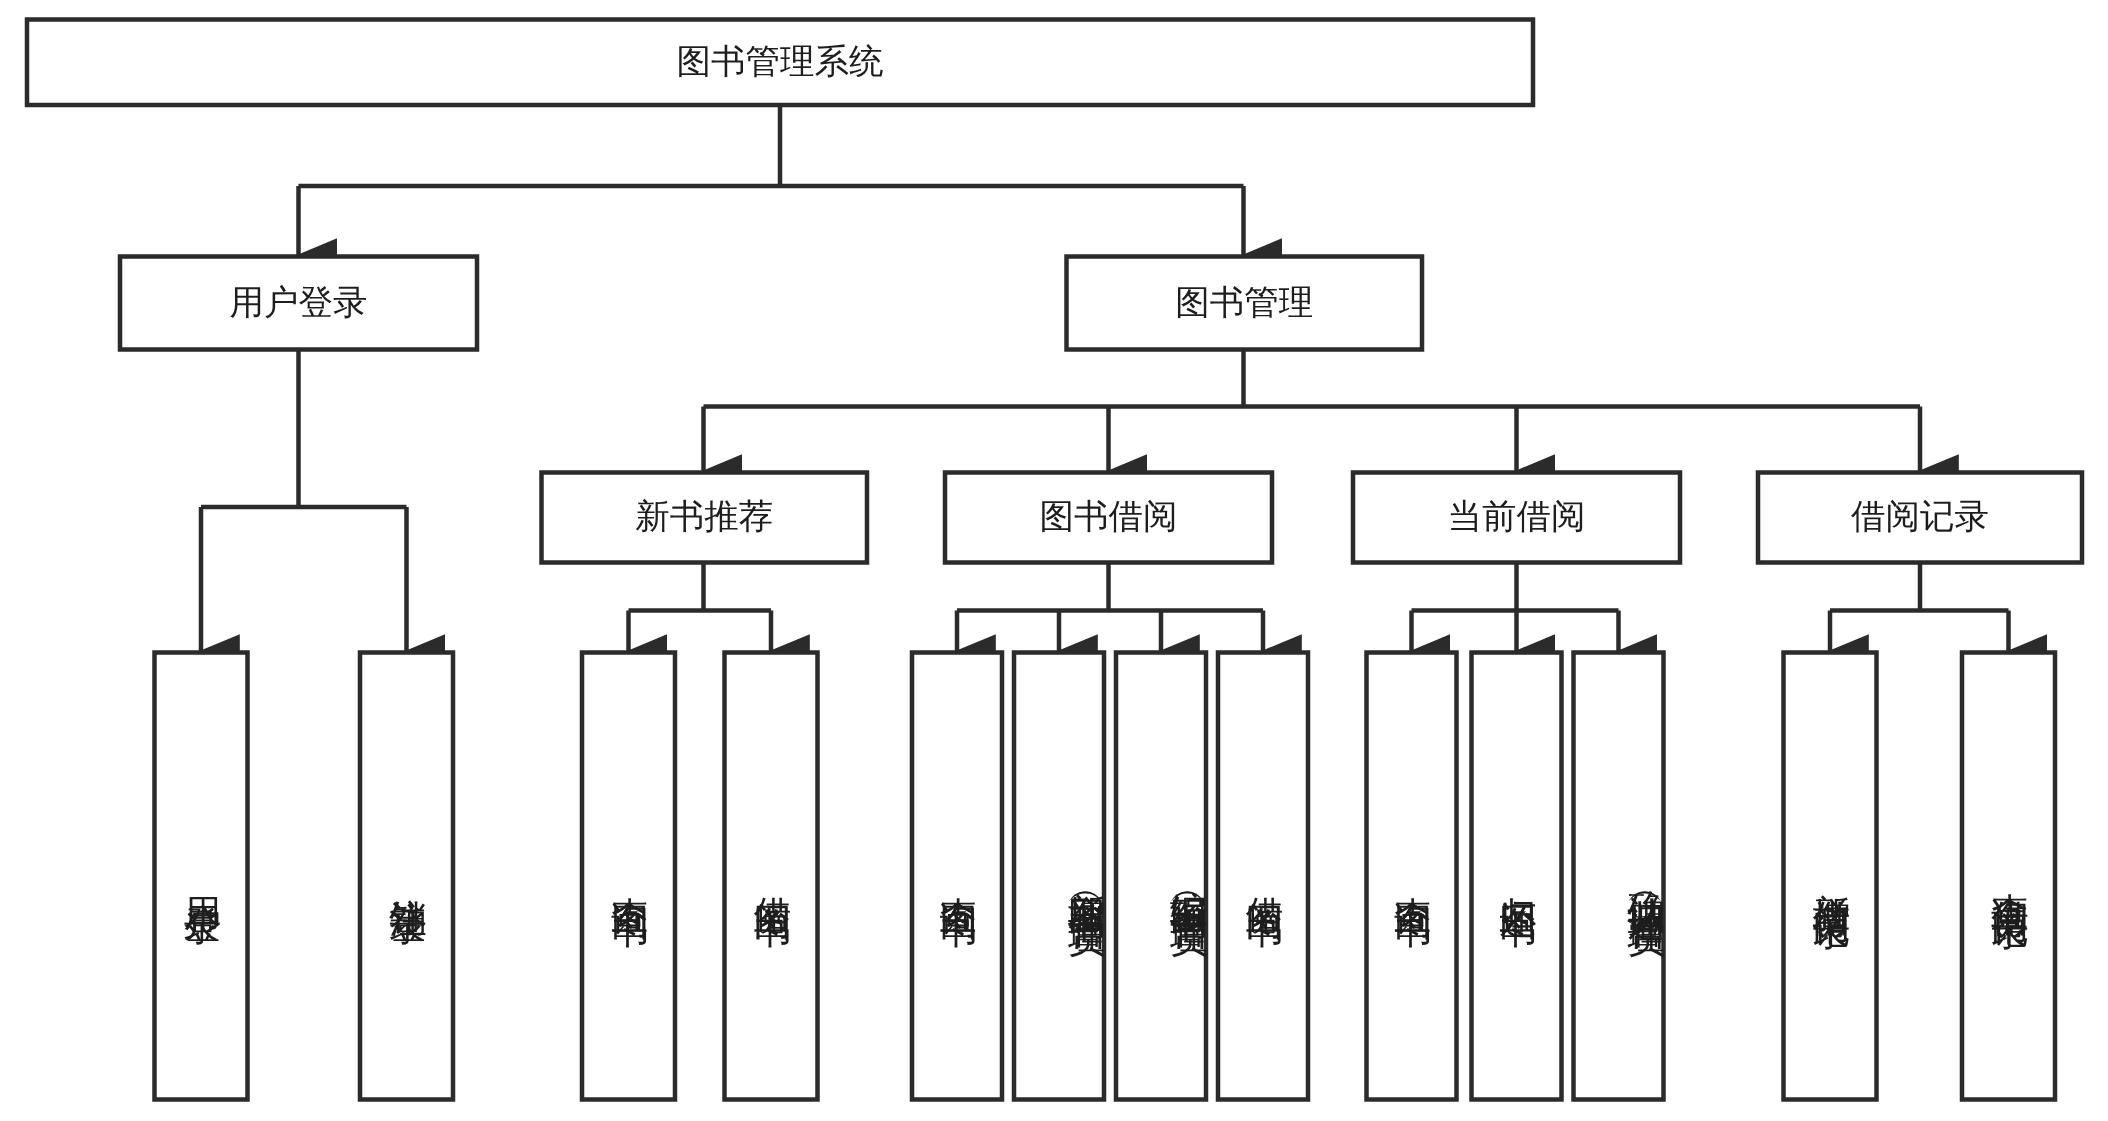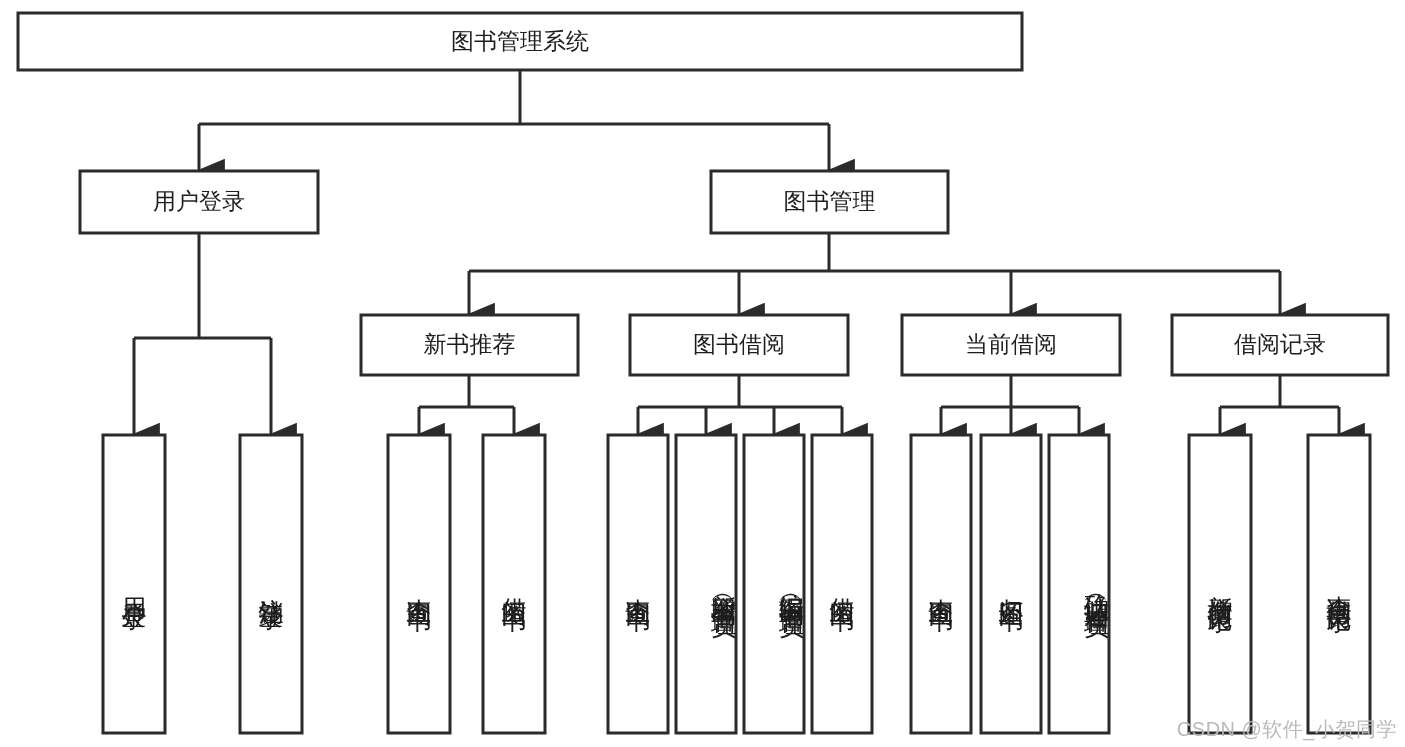--- a/index.html
+++ b/index.html
@@ -252,14 +252,13 @@
         <span>确认归还（管理员）</span>
       </div>
       <div class="leaf-label center" style="left: 1189px; top: 435px; width: 62px; height: 298px;">
         <span>新增借阅记录</span>
       </div>
       <div class="leaf-label center" style="left: 1308px; top: 435px; width: 62px; height: 298px;">
         <span>查询借阅记录</span>
       </div>
     </div>
 
-  <div class="watermark">CSDN @软件_小贺同学</div>
 </div>
 
 </body></html>

